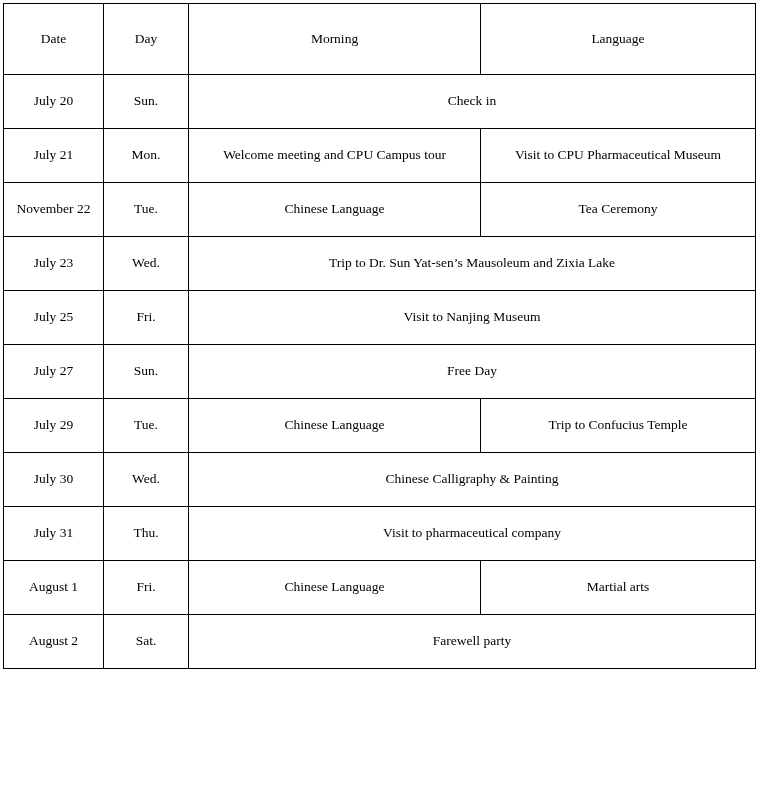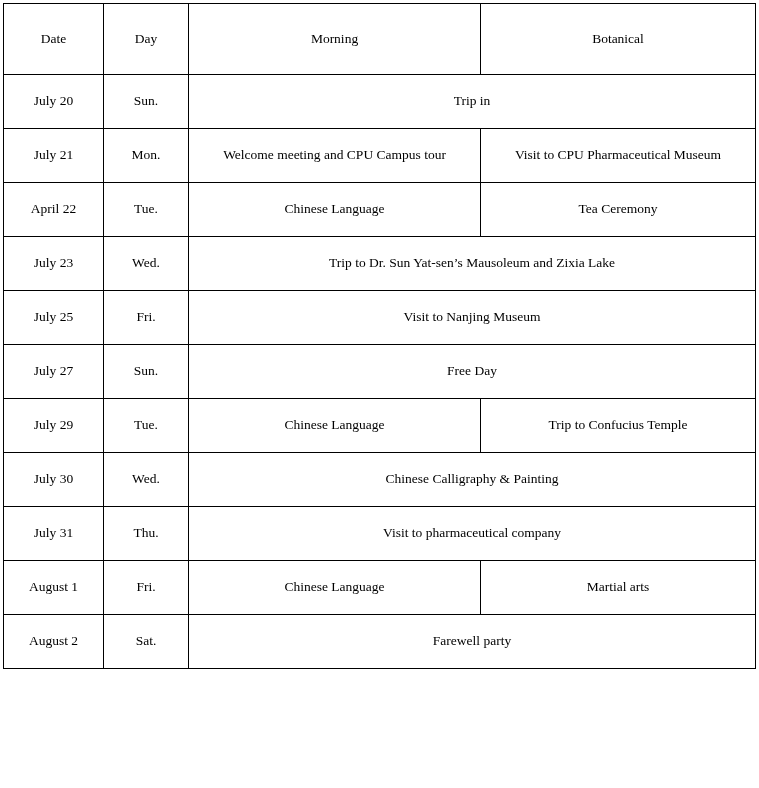--- a/index.html
+++ b/index.html
@@ -61,37 +61,37 @@
       <col class="c-date">
       <col class="c-day">
       <col class="c-morn">
       <col class="c-aft">
     </colgroup>
     <thead>
       <tr id="header-row">
           <th>Date</th>
           <th>Day</th>
           <th>Morning</th>
-          <th>Botanical</th>
+          <th>Language</th>
         </tr>
     </thead>
     <tbody id="table-body">
         <tr>
           <td>July 20</td>
           <td>Sun.</td>
-          <td colspan="2">Trip in</td>
+          <td colspan="2">Check in</td>
         </tr>
         <tr>
           <td>July 21</td>
           <td>Mon.</td>
           <td>Welcome meeting and CPU Campus tour</td>
           <td>Visit to CPU Pharmaceutical Museum</td>
         </tr>
         <tr>
-          <td>April 22</td>
+          <td>November 22</td>
           <td>Tue.</td>
           <td>Chinese Language</td>
           <td>Tea Ceremony</td>
         </tr>
         <tr>
           <td>July 23</td>
           <td>Wed.</td>
           <td colspan="2">Trip to Dr. Sun Yat-sen’s Mausoleum and Zixia Lake</td>
         </tr>
         <tr>

